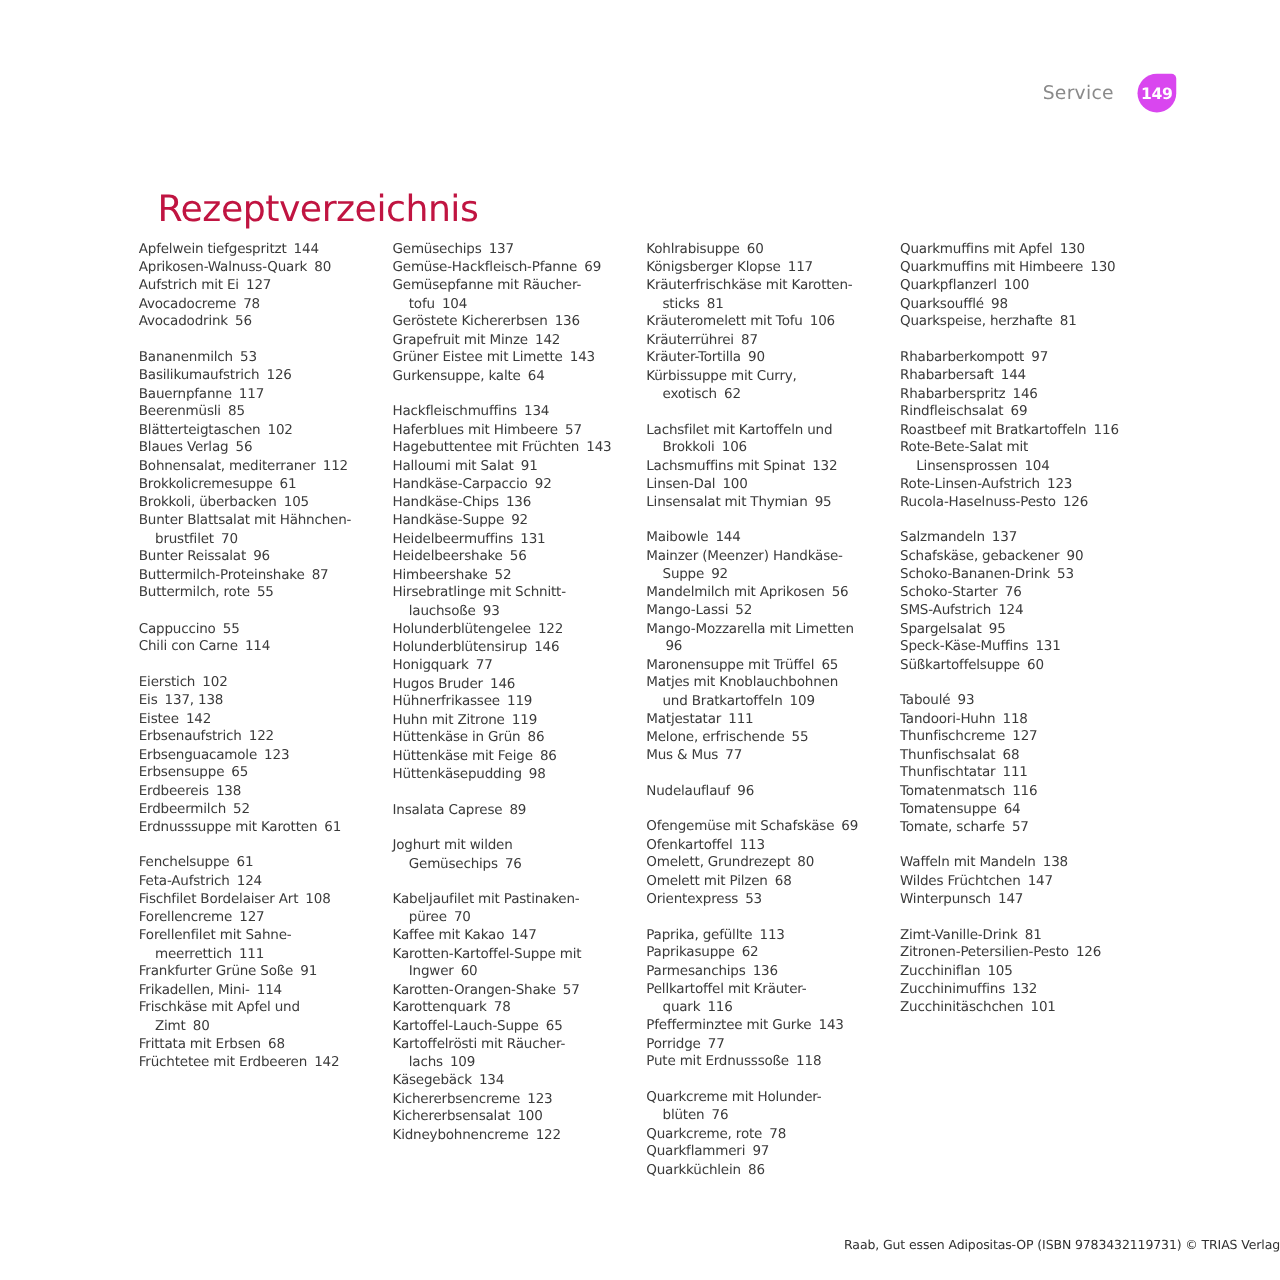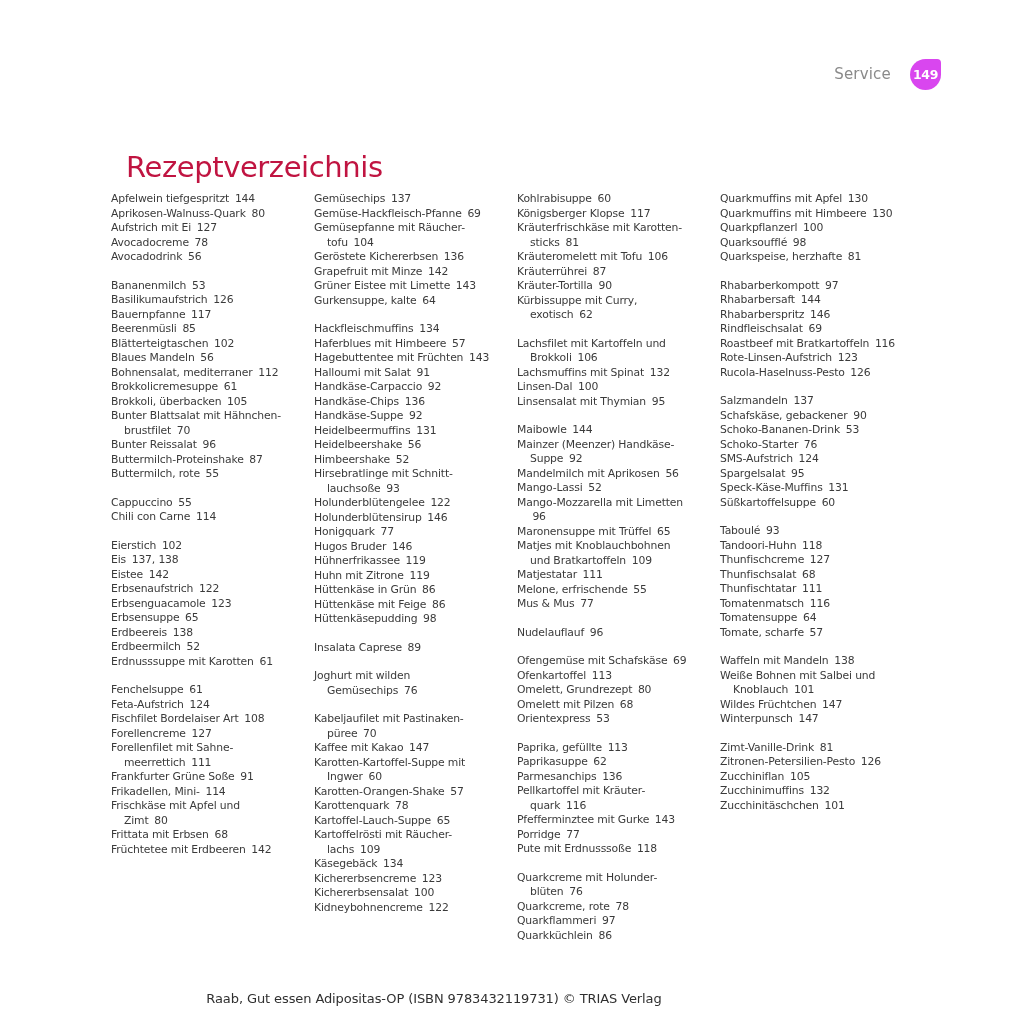--- a/index.html
+++ b/index.html
@@ -55,23 +55,23 @@
     letter-spacing: -0.15px;
     color: #3a3a3a;
     white-space: pre-line;
     padding-left: 13px;
     text-indent: -13px;
   }
   .entry .pages { margin-left: 0.22em; }
 
   
   .footer {
-    position: absolute; left: 0; top: 991px; width: 868px;
-    text-align: center;
-    font-size: 13px; letter-spacing: -0.1px;
+    position: absolute; left: 0; top: 991px; width: 1024px;
+    text-align: right;
+    font-size: 10px; letter-spacing: -0.1px;
     color: #303030;
   }
 </style>
 </head>
 <body>
 
 <div class="page">
 
   <div class="hdr">
     <span class="service-label">Service</span>
@@ -90,21 +90,21 @@
           <div class="entry"><span class="name">Aufstrich mit Ei</span> <span class="pages">127</span></div>
           <div class="entry"><span class="name">Avocadocreme</span> <span class="pages">78</span></div>
           <div class="entry"><span class="name">Avocadodrink</span> <span class="pages">56</span></div>
         </div>
         <div class="group">
           <div class="entry"><span class="name">Bananenmilch</span> <span class="pages">53</span></div>
           <div class="entry"><span class="name">Basilikumaufstrich</span> <span class="pages">126</span></div>
           <div class="entry"><span class="name">Bauernpfanne</span> <span class="pages">117</span></div>
           <div class="entry"><span class="name">Beerenmüsli</span> <span class="pages">85</span></div>
           <div class="entry"><span class="name">Blätterteigtaschen</span> <span class="pages">102</span></div>
-          <div class="entry"><span class="name">Blaues Mandeln</span> <span class="pages">56</span></div>
+          <div class="entry"><span class="name">Blaues Verlag</span> <span class="pages">56</span></div>
           <div class="entry"><span class="name">Bohnensalat, mediterraner</span> <span class="pages">112</span></div>
           <div class="entry"><span class="name">Brokkolicremesuppe</span> <span class="pages">61</span></div>
           <div class="entry"><span class="name">Brokkoli, überbacken</span> <span class="pages">105</span></div>
           <div class="entry"><span class="name">Bunter Blattsalat mit Hähnchen-
 brustfilet</span> <span class="pages">70</span></div>
           <div class="entry"><span class="name">Bunter Reissalat</span> <span class="pages">96</span></div>
           <div class="entry"><span class="name">Buttermilch-Proteinshake</span> <span class="pages">87</span></div>
           <div class="entry"><span class="name">Buttermilch, rote</span> <span class="pages">55</span></div>
         </div>
         <div class="group">
@@ -264,20 +264,22 @@
           <div class="entry"><span class="name">Quarkpflanzerl</span> <span class="pages">100</span></div>
           <div class="entry"><span class="name">Quarksoufflé</span> <span class="pages">98</span></div>
           <div class="entry"><span class="name">Quarkspeise, herzhafte</span> <span class="pages">81</span></div>
         </div>
         <div class="group">
           <div class="entry"><span class="name">Rhabarberkompott</span> <span class="pages">97</span></div>
           <div class="entry"><span class="name">Rhabarbersaft</span> <span class="pages">144</span></div>
           <div class="entry"><span class="name">Rhabarberspritz</span> <span class="pages">146</span></div>
           <div class="entry"><span class="name">Rindfleischsalat</span> <span class="pages">69</span></div>
           <div class="entry"><span class="name">Roastbeef mit Bratkartoffeln</span> <span class="pages">116</span></div>
+          <div class="entry"><span class="name">Rote-Bete-Salat mit
+Linsensprossen</span> <span class="pages">104</span></div>
           <div class="entry"><span class="name">Rote-Linsen-Aufstrich</span> <span class="pages">123</span></div>
           <div class="entry"><span class="name">Rucola-Haselnuss-Pesto</span> <span class="pages">126</span></div>
         </div>
         <div class="group">
           <div class="entry"><span class="name">Salzmandeln</span> <span class="pages">137</span></div>
           <div class="entry"><span class="name">Schafskäse, gebackener</span> <span class="pages">90</span></div>
           <div class="entry"><span class="name">Schoko-Bananen-Drink</span> <span class="pages">53</span></div>
           <div class="entry"><span class="name">Schoko-Starter</span> <span class="pages">76</span></div>
           <div class="entry"><span class="name">SMS-Aufstrich</span> <span class="pages">124</span></div>
           <div class="entry"><span class="name">Spargelsalat</span> <span class="pages">95</span></div>
@@ -289,22 +291,20 @@
           <div class="entry"><span class="name">Tandoori-Huhn</span> <span class="pages">118</span></div>
           <div class="entry"><span class="name">Thunfischcreme</span> <span class="pages">127</span></div>
           <div class="entry"><span class="name">Thunfischsalat</span> <span class="pages">68</span></div>
           <div class="entry"><span class="name">Thunfischtatar</span> <span class="pages">111</span></div>
           <div class="entry"><span class="name">Tomatenmatsch</span> <span class="pages">116</span></div>
           <div class="entry"><span class="name">Tomatensuppe</span> <span class="pages">64</span></div>
           <div class="entry"><span class="name">Tomate, scharfe</span> <span class="pages">57</span></div>
         </div>
         <div class="group">
           <div class="entry"><span class="name">Waffeln mit Mandeln</span> <span class="pages">138</span></div>
-          <div class="entry"><span class="name">Weiße Bohnen mit Salbei und
-Knoblauch</span> <span class="pages">101</span></div>
           <div class="entry"><span class="name">Wildes Früchtchen</span> <span class="pages">147</span></div>
           <div class="entry"><span class="name">Winterpunsch</span> <span class="pages">147</span></div>
         </div>
         <div class="group">
           <div class="entry"><span class="name">Zimt-Vanille-Drink</span> <span class="pages">81</span></div>
           <div class="entry"><span class="name">Zitronen-Petersilien-Pesto</span> <span class="pages">126</span></div>
           <div class="entry"><span class="name">Zucchiniflan</span> <span class="pages">105</span></div>
           <div class="entry"><span class="name">Zucchinimuffins</span> <span class="pages">132</span></div>
           <div class="entry"><span class="name">Zucchinitäschchen</span> <span class="pages">101</span></div>
         </div>

